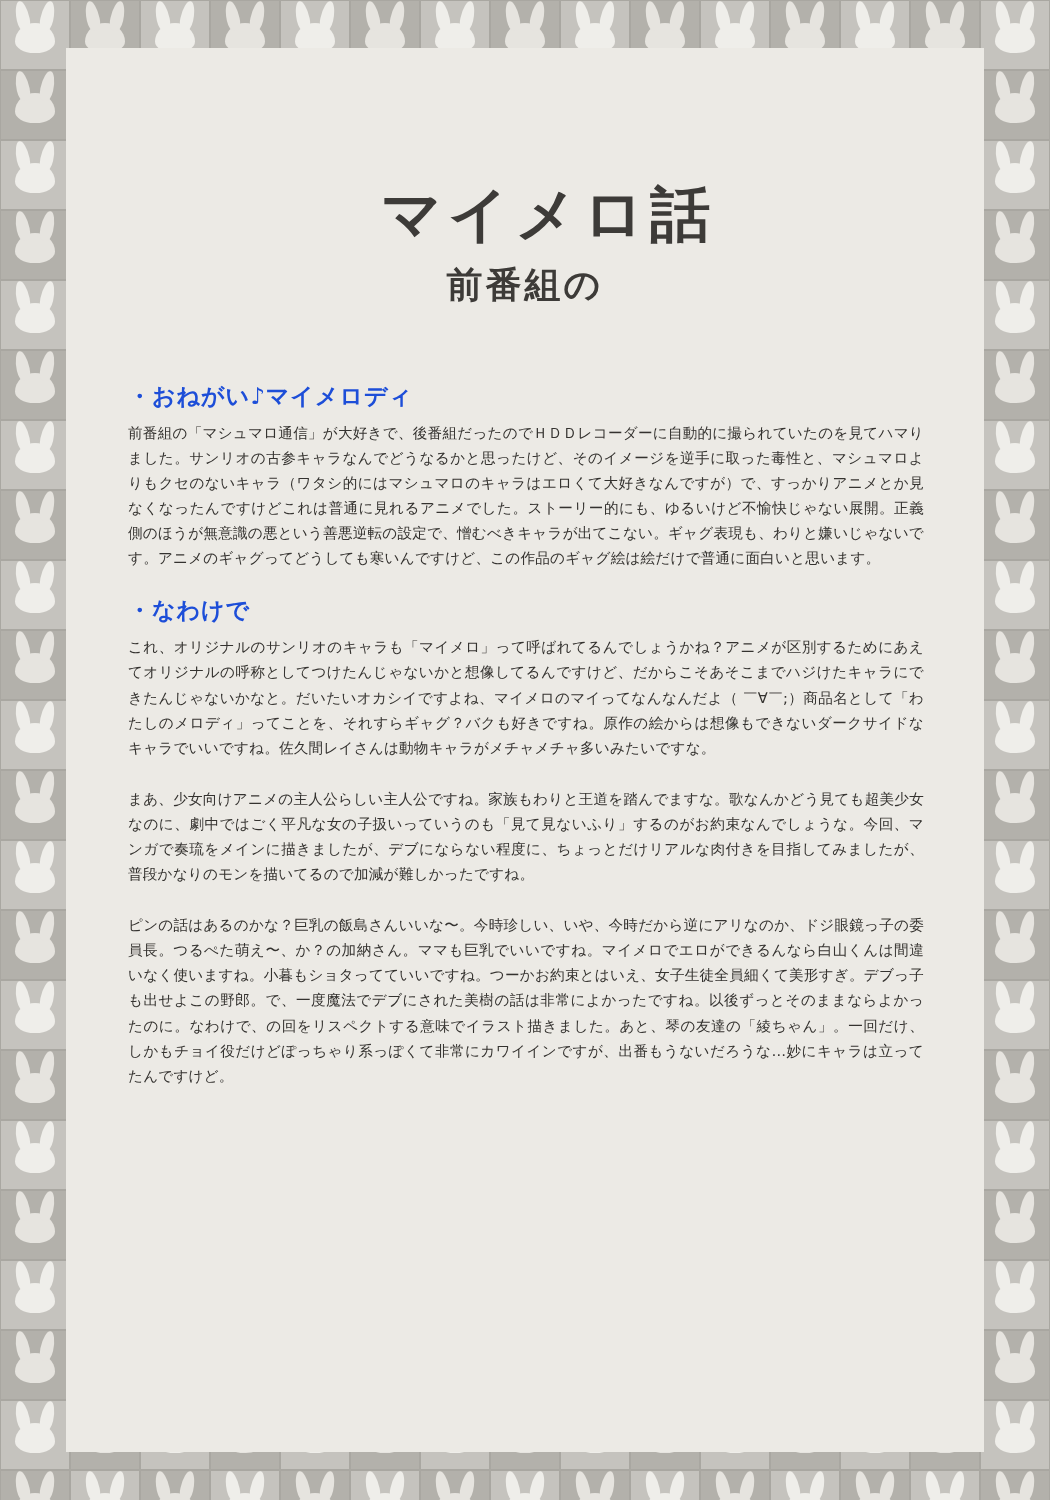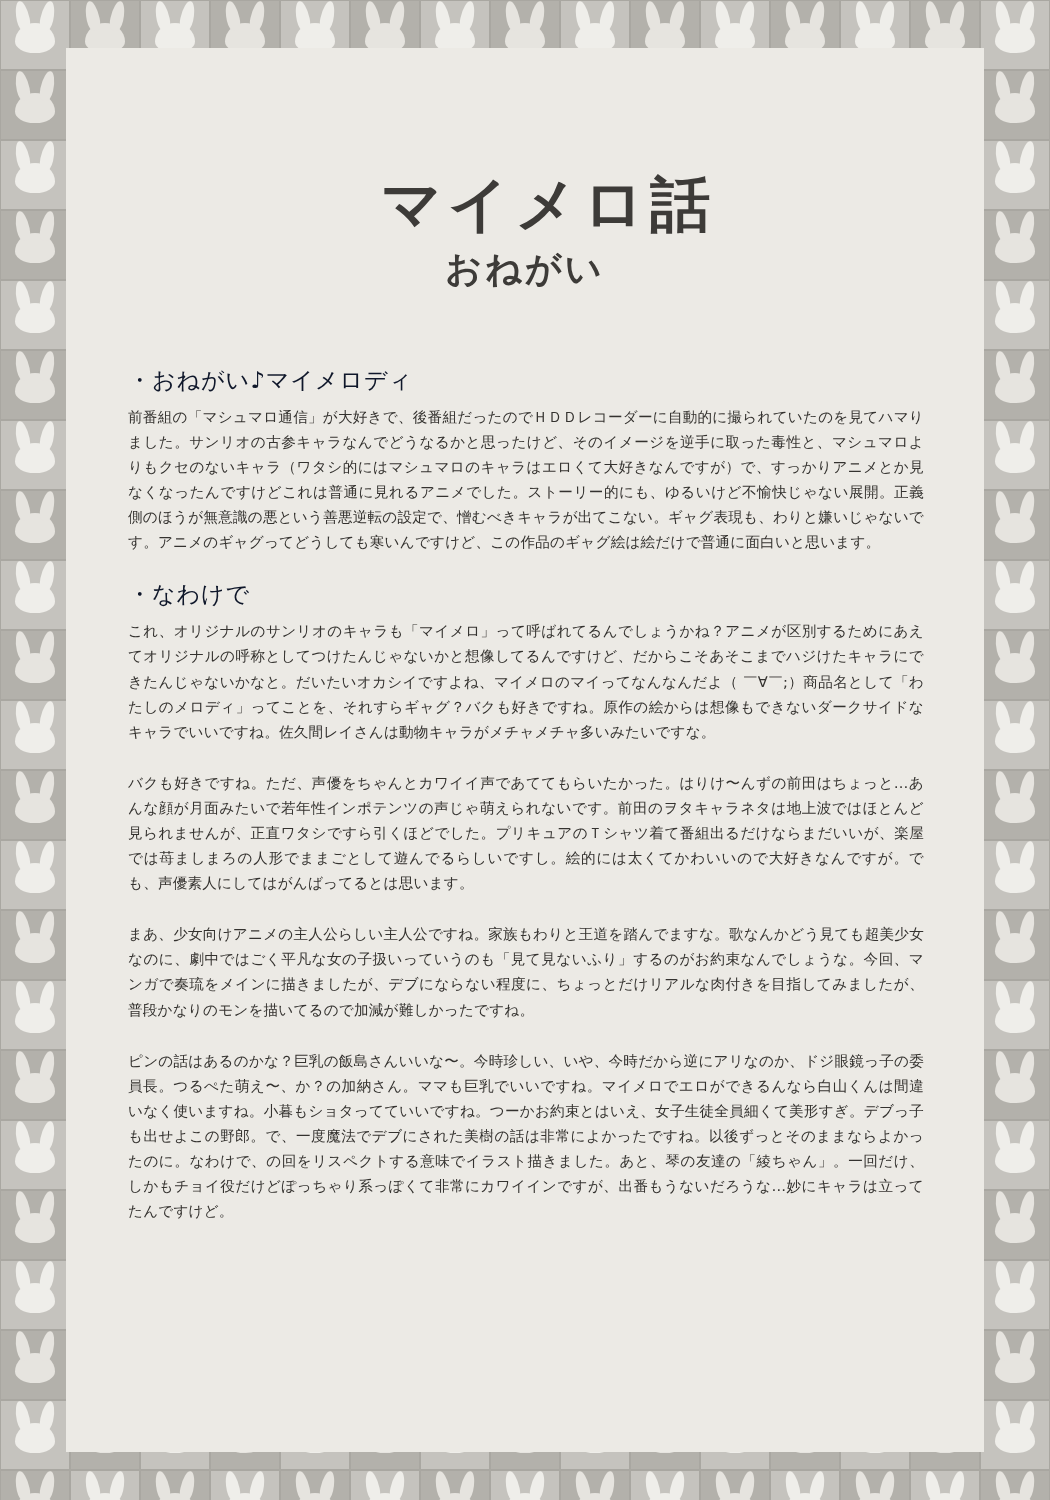--- a/index.html
+++ b/index.html
@@ -76,41 +76,41 @@
   .title-block {
     text-align: center;
     padding-top: 120px;
   }
   .doc-title {
     font-family: "DejaVu Sans", sans-serif;
     font-size: 60px;
     letter-spacing: 6px;
     color: #3d3b38;
     font-weight: bold;
-    margin: 2px;
+    margin: 12px;
     line-height: 1.15;
     padding-left: 47px;
   }
   .doc-author {
     font-family: "DejaVu Sans", sans-serif;
     font-size: 36px;
     letter-spacing: 3px;
     color: #3d3b38;
     margin: 6px 0 0 0;
     font-weight: bold;
   }
 
   .sections {
     margin: 72px 52px 0 54px;
   }
   .section { margin-bottom: 26px; }
   .section-heading {
     font-size: 23px;
-    font-weight: normal;
-    color: #0f172a;
+    font-weight: bold;
+    color: #1d4ed8;
     letter-spacing: 1px;
     margin: 0 0 4px 8px;
     line-height: 1.3;
   }
   .section-body {
     font-size: 14.6px;
     line-height: 1.72;
     color: #34322f;
     text-align: justify;
     margin: 8px;
@@ -1110,38 +1110,37 @@
     </div>
     <div class="tile alt">
       <div class="bunny"></div>
     </div>
   </div>
 
 <div id="page-sheet">
 
   <div class="title-block">
     <h1 class="doc-title">マイメロ話</h1>
-    <p class="doc-author">おねがい</p>
+    <p class="doc-author">前番組の</p>
   </div>
 
   <div class="sections">
 
     <div class="section">
       <h2 class="section-heading">・おねがい♪マイメロディ</h2>
       <p class="section-body">前番組の「マシュマロ通信」が大好きで、後番組だったのでＨＤＤレコーダーに自動的に撮られていたのを見てハマりました。サンリオの古参キャラなんでどうなるかと思ったけど、そのイメージを逆手に取った毒性と、マシュマロよりもクセのないキャラ（ワタシ的にはマシュマロのキャラはエロくて大好きなんですが）で、すっかりアニメとか見なくなったんですけどこれは普通に見れるアニメでした。ストーリー的にも、ゆるいけど不愉快じゃない展開。正義側のほうが無意識の悪という善悪逆転の設定で、憎むべきキャラが出てこない。ギャグ表現も、わりと嫌いじゃないです。アニメのギャグってどうしても寒いんですけど、この作品のギャグ絵は絵だけで普通に面白いと思います。</p>
     </div>
 
     <div class="section">
       <h2 class="section-heading">・なわけで</h2>
       <p class="section-body">これ、オリジナルのサンリオのキャラも「マイメロ」って呼ばれてるんでしょうかね？アニメが区別するためにあえてオリジナルの呼称としてつけたんじゃないかと想像してるんですけど、だからこそあそこまでハジけたキャラにできたんじゃないかなと。だいたいオカシイですよね、マイメロのマイってなんなんだよ（ ￣∀￣;）商品名として「わたしのメロディ」ってことを、それすらギャグ？バクも好きですね。原作の絵からは想像もできないダークサイドなキャラでいいですね。佐久間レイさんは動物キャラがメチャメチャ多いみたいですな。</p>
     </div>
 
 
     <div class="section">
-      <p class="section-body">バクも好きですね。ただ、声優をちゃんとカワイイ声であててもらいたかった。はりけ〜んずの前田はちょっと…あんな顔が月面みたいで若年性インポテンツの声じゃ萌えられないです。前田のヲタキャラネタは地上波ではほとんど見られませんが、正直ワタシですら引くほどでした。プリキュアのＴシャツ着て番組出るだけならまだいいが、楽屋では苺ましまろの人形でままごとして遊んでるらしいですし。絵的には太くてかわいいので大好きなんですが。でも、声優素人にしてはがんばってるとは思います。</p>
     </div>
 
     <div class="section">
       <p class="section-body">まあ、少女向けアニメの主人公らしい主人公ですね。家族もわりと王道を踏んでますな。歌なんかどう見ても超美少女なのに、劇中ではごく平凡な女の子扱いっていうのも「見て見ないふり」するのがお約束なんでしょうな。今回、マンガで奏琉をメインに描きましたが、デブにならない程度に、ちょっとだけリアルな肉付きを目指してみましたが、普段かなりのモンを描いてるので加減が難しかったですね。</p>
     </div>
 
     <div class="section">
       <p class="section-body">ピンの話はあるのかな？巨乳の飯島さんいいな〜。今時珍しい、いや、今時だから逆にアリなのか、ドジ眼鏡っ子の委員長。つるぺた萌え〜、か？の加納さん。ママも巨乳でいいですね。マイメロでエロができるんなら白山くんは間違いなく使いますね。小暮もショタってていいですね。つーかお約束とはいえ、女子生徒全員細くて美形すぎ。デブっ子も出せよこの野郎。で、一度魔法でデブにされた美樹の話は非常によかったですね。以後ずっとそのままならよかったのに。なわけで、の回をリスペクトする意味でイラスト描きました。あと、琴の友達の「綾ちゃん」。一回だけ、しかもチョイ役だけどぽっちゃり系っぽくて非常にカワイインですが、出番もうないだろうな…妙にキャラは立ってたんですけど。</p>
     </div>
 

